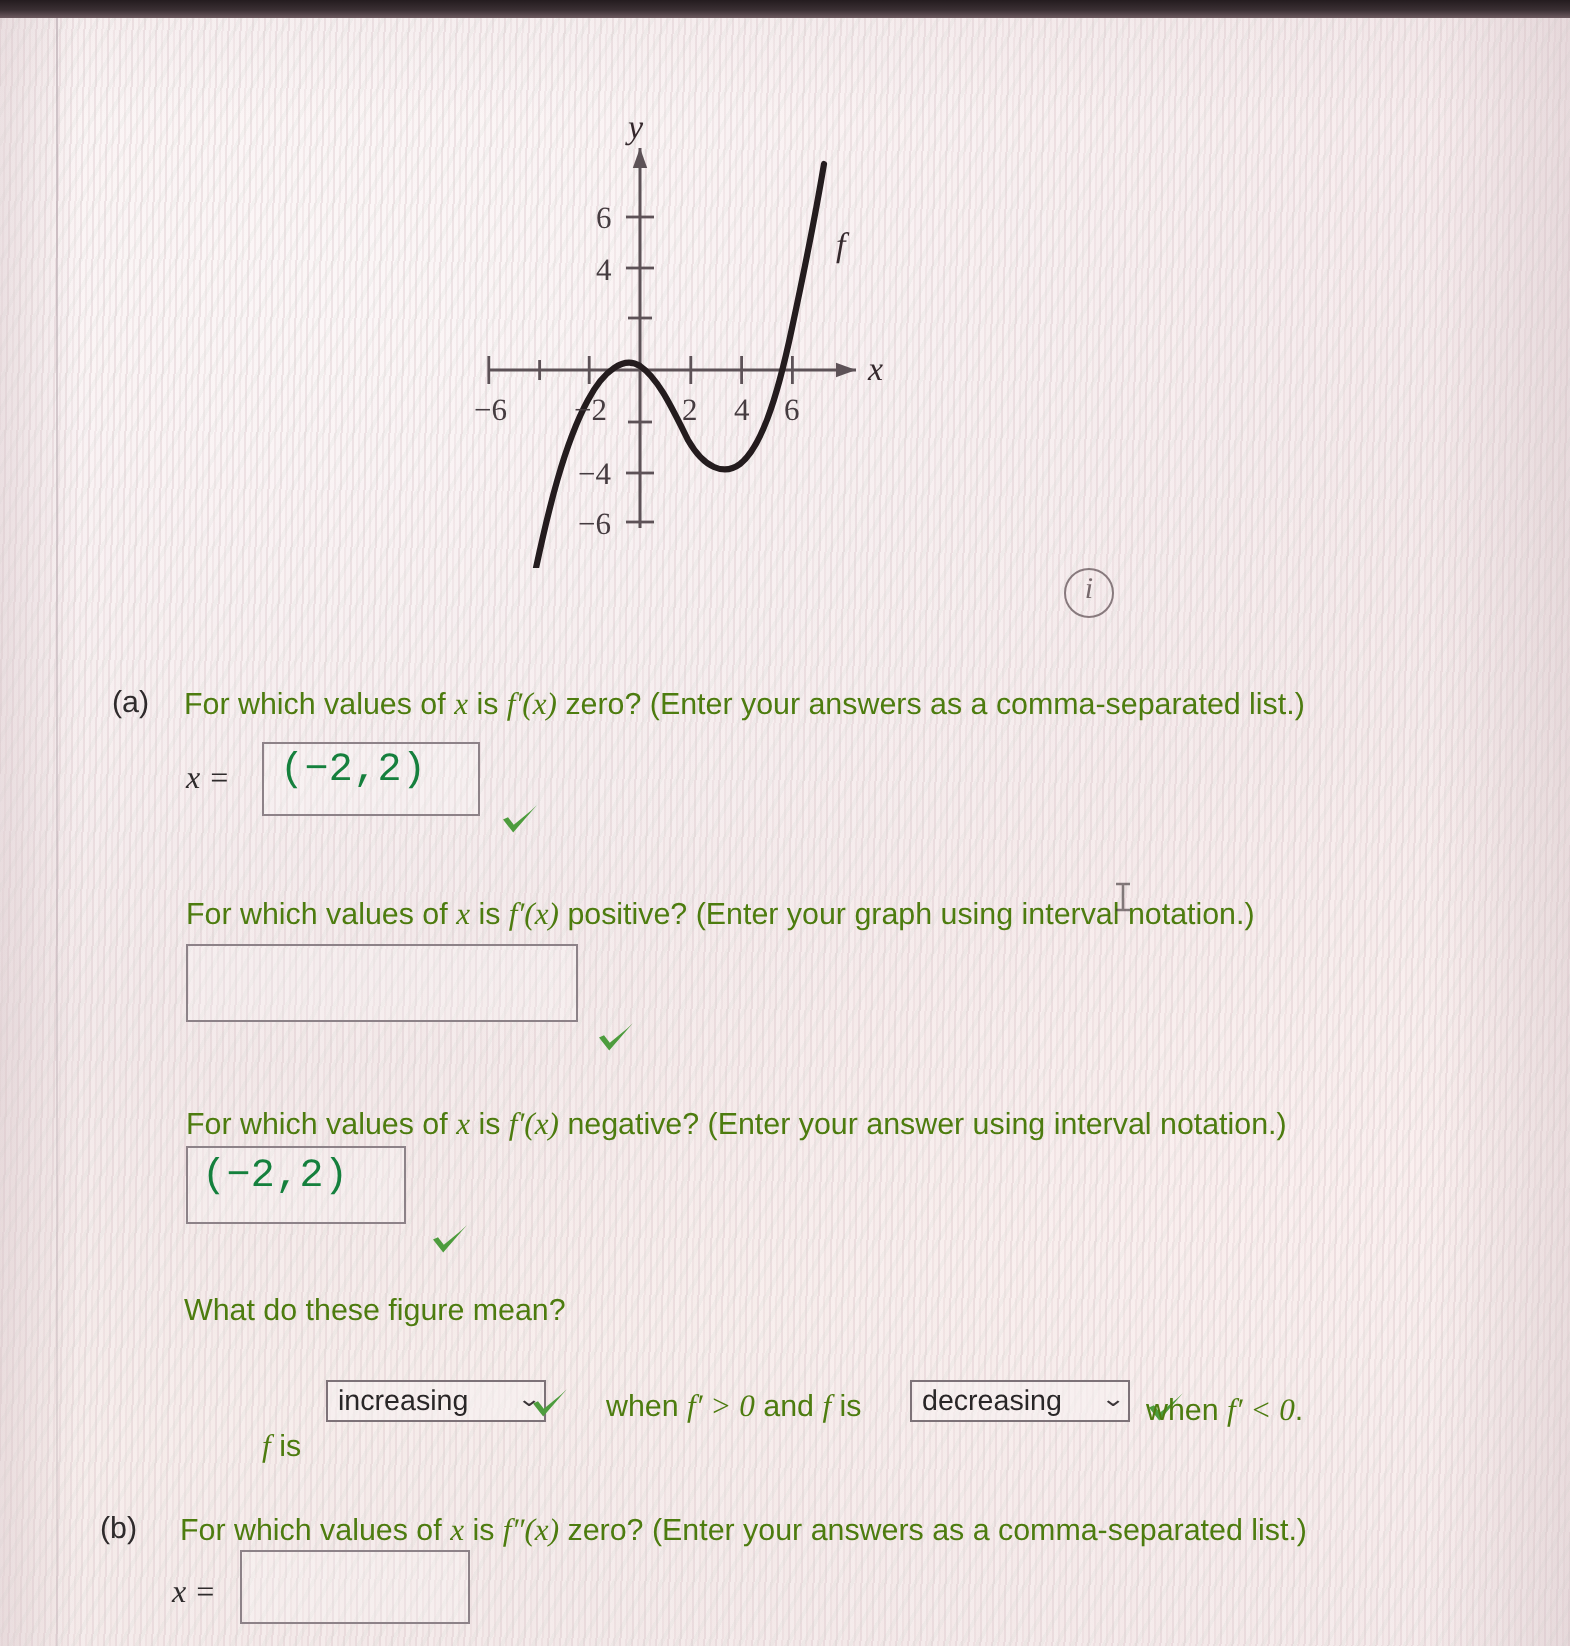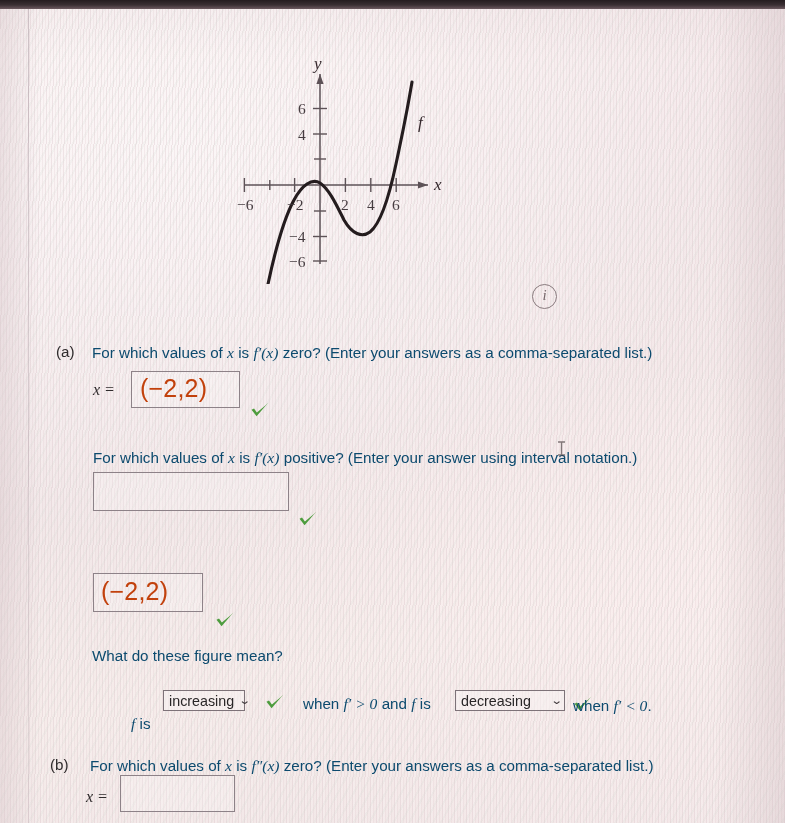--- a/index.html
+++ b/index.html
@@ -131,21 +131,21 @@
     line-height: 21px;
     text-align: center;
     opacity: 0.78;
   }
 
   
   .qtext {
     position: absolute;
     font-size: 15.2px;
     line-height: 1.22;
-    color: #0c4a6e;
+    color: #4d7c0f;
     white-space: nowrap;
   }
   .part-label {
     position: absolute;
     font-size: 15.2px;
     color: #2f2b2c;
   }
   .mi {
     font-family: "Liberation Serif", serif;
     font-style: italic;
@@ -154,23 +154,23 @@
 
   
   .ansbox {
     position: absolute;
     border: 1.1px solid #8d8288;
     background: rgba(255,253,253,0.18);
     box-sizing: border-box;
   }
   .ansval {
     position: absolute;
-    font-family: Liberation Sans, sans-serif;
-    font-size: 25px;
-    color: #c2410c;
+    font-family: Liberation Mono, monospace;
+    font-size: 20px;
+    color: #15803d;
     white-space: nowrap;
     letter-spacing: 0.2px;
   }
   .xeq {
     position: absolute;
     font-family: "Liberation Serif", serif;
     font-style: italic;
     font-size: 16px;
     color: #2f2b2c;
   }
@@ -306,46 +306,49 @@
   <div class="xeq" style="left:93px; top:381px;">x =</div>
   <div class="ansbox" style="left:131px; top:371px; width:109px; height:37px;"></div>
   <div class="ansval" style="left:140px; top:374px;">(−2,2)</div>
   <div class="check" style="left:249px; top:400px;">
     <svg viewBox="0 0 22 20">
         <path d="M2.5 9.8 L7.6 16.2 L19.4 2.6 L16.6 5.2 L7.9 12.4 L5.0 8.6 Z" fill="currentColor"></path>
       </svg>
   </div>
 
   <div class="qtext" style="left:93px; top:448px;">
-    <span>For which values of </span><span class="mi">x</span><span> is </span><span class="mi">f′(x)</span><span> positive? (Enter your answer using interval notation.)</span>
+    <span>For which values of </span><span class="mi">x</span><span> is </span><span class="mi">f′(x)</span><span> positive? (Enter your graph using interval notation.)</span>
   </div>
 
   <div class="ansbox" style="left:93px; top:472px; width:196px; height:39px;"></div>
   <div class="check" style="left:297px; top:509px;">
     <svg viewBox="0 0 22 20">
         <path d="M2.5 9.8 L7.6 16.2 L19.4 2.6 L16.6 5.2 L7.9 12.4 L5.0 8.6 Z" fill="currentColor"></path>
       </svg>
   </div>
 
+  <div class="qtext" style="left:93px; top:553px;">
+    <span>For which values of </span><span class="mi">x</span><span> is </span><span class="mi">f′(x)</span><span> negative? (Enter your answer using interval notation.)</span>
+  </div>
 
   <div class="ansbox" style="left:93px; top:573px; width:110px; height:39px;"></div>
   <div class="ansval" style="left:101px; top:577px;">(−2,2)</div>
   <div class="check" style="left:214px; top:610px;">
     <svg viewBox="0 0 22 20">
         <path d="M2.5 9.8 L7.6 16.2 L19.4 2.6 L16.6 5.2 L7.9 12.4 L5.0 8.6 Z" fill="currentColor"></path>
       </svg>
   </div>
 
   <div class="qtext" style="left:92px; top:647px;">What do these figure mean?</div>
 
   <div class="qtext" style="left:131px; top:714px;">
     <span class="mi">f</span><span> is </span>
   </div>
 
-  <div class="dd" style="left:163px; top:690px; width:82px;">
+  <div class="dd" style="left:163px; top:690px; width:110px;">
     <span>increasing</span>
     <span class="chev">⌄</span>
   </div>
   <div class="check" style="left:264px; top:692px;">
     <svg viewBox="0 0 22 20">
         <path d="M2.5 9.8 L7.6 16.2 L19.4 2.6 L16.6 5.2 L7.9 12.4 L5.0 8.6 Z" fill="currentColor"></path>
       </svg>
   </div>
 
   <div class="qtext" style="left:303px; top:694px;">

